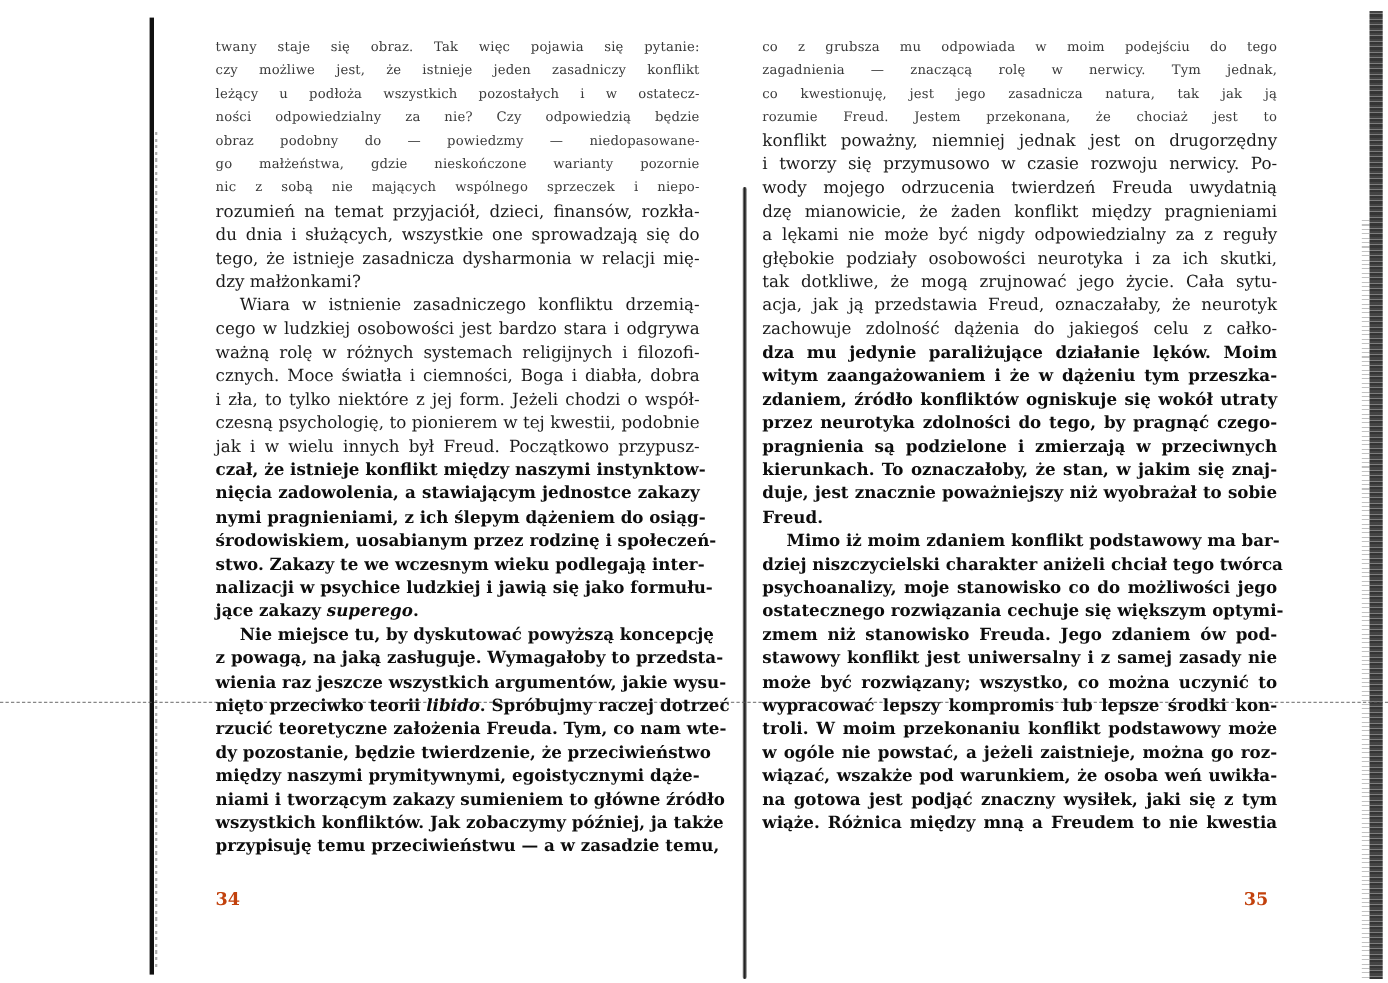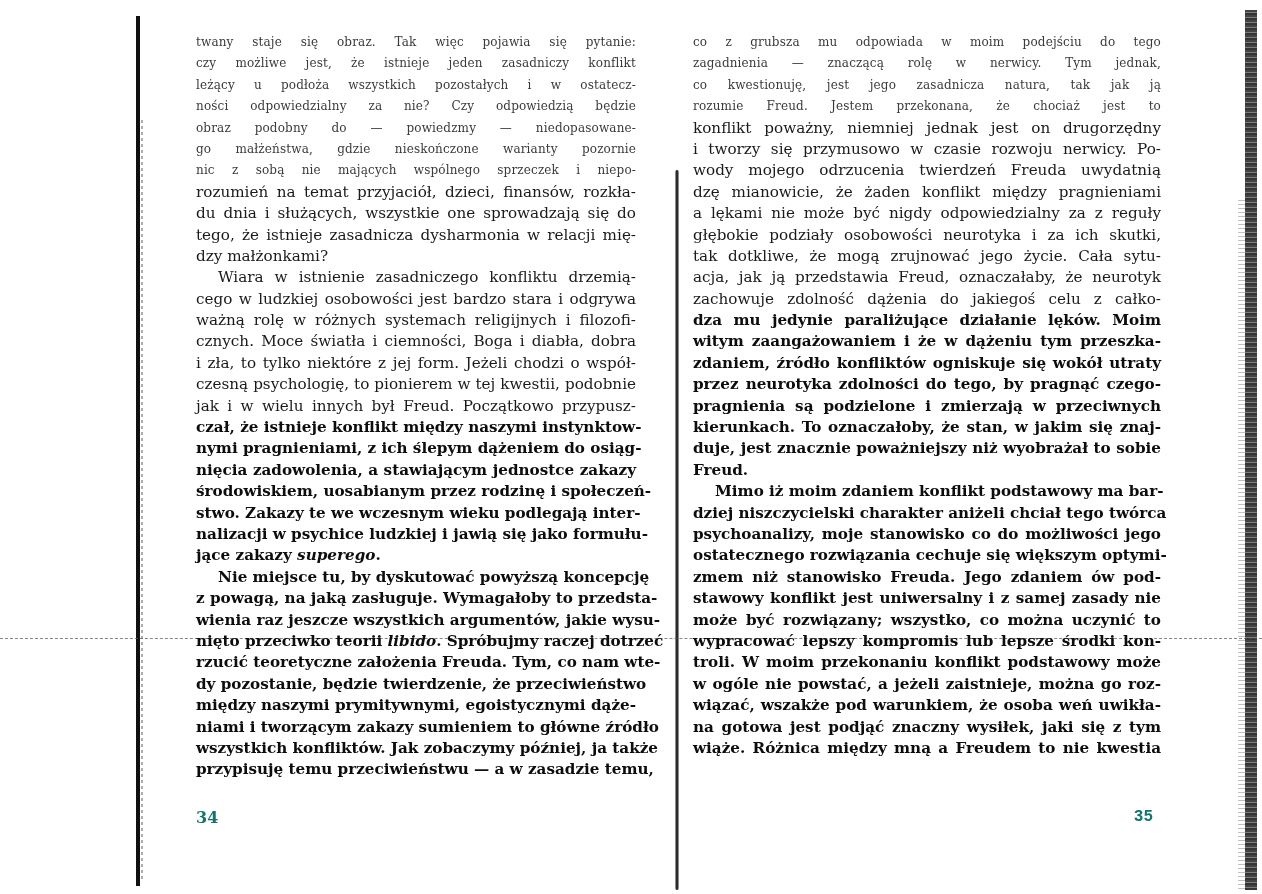--- a/index.html
+++ b/index.html
@@ -51,24 +51,24 @@
   }
   .line.last { text-align-last: left; }
   .line.indent { padding-left: 22px; }
   .line.light { color: #3a3a3a; font-size: 12px; letter-spacing: .15px; }
   .line.bold { color: #0d0d0d; font-weight: 600; }
   .line em { font-style: italic; }
 
   .page-number {
     position: absolute; top: 808px;
     font-family: "DejaVu Serif", "Liberation Serif", serif;
-    font-weight: bold; font-size: 16px; color: #0f766e;
+    font-weight: bold; font-size: 16px; color: #c2410c;
   }
   .page.left .page-number { left: 0; }
-  .page.right .page-number { right: 8px; font-family: Liberation Mono, monospace; }
+  .page.right .page-number { right: 8px; }
 </style>
 </head>
 <body>
 
 <div class="spread">
   <div class="left-edge"></div>
   <div class="left-edge-shadow"></div>
   <div class="gutter"></div>
   <div class="right-edge-fade"></div>
   <div class="right-edge"></div>
@@ -88,22 +88,22 @@
         <span class="line normal"><span>tego, że istnieje zasadnicza dysharmonia w relacji mię-</span></span>
         <span class="line normal last"><span>dzy małżonkami?</span></span>
         <span class="line normal indent"><span>Wiara w istnienie zasadniczego konfliktu drzemią-</span></span>
         <span class="line normal"><span>cego w ludzkiej osobowości jest bardzo stara i odgrywa</span></span>
         <span class="line normal"><span>ważną rolę w różnych systemach religijnych i filozofi-</span></span>
         <span class="line normal"><span>cznych. Moce światła i ciemności, Boga i diabła, dobra</span></span>
         <span class="line normal"><span>i zła, to tylko niektóre z jej form. Jeżeli chodzi o współ-</span></span>
         <span class="line normal"><span>czesną psychologię, to pionierem w tej kwestii, podobnie</span></span>
         <span class="line normal"><span>jak i w wielu innych był Freud. Początkowo przypusz-</span></span>
         <span class="line bold"><span>czał, że istnieje konflikt między naszymi instynktow-</span></span>
+        <span class="line bold"><span>nięcia zadowolenia, a stawiającym jednostce zakazy</span></span>
         <span class="line bold"><span>nymi pragnieniami, z ich ślepym dążeniem do osiąg-</span></span>
-        <span class="line bold"><span>nięcia zadowolenia, a stawiającym jednostce zakazy</span></span>
         <span class="line bold"><span>środowiskiem, uosabianym przez rodzinę i społeczeń-</span></span>
         <span class="line bold"><span>stwo. Zakazy te we wczesnym wieku podlegają inter-</span></span>
         <span class="line bold"><span>nalizacji w psychice ludzkiej i jawią się jako formułu-</span></span>
         <span class="line bold last"><span>jące zakazy </span><em>superego</em><span>.</span></span>
         <span class="line bold indent"><span>Nie miejsce tu, by dyskutować powyższą koncepcję</span></span>
         <span class="line bold"><span>z powagą, na jaką zasługuje. Wymagałoby to przedsta-</span></span>
         <span class="line bold"><span>wienia raz jeszcze wszystkich argumentów, jakie wysu-</span></span>
         <span class="line bold"><span>nięto przeciwko teorii </span><em>libido</em><span>. Spróbujmy raczej dotrzeć</span></span>
         <span class="line bold"><span>rzucić teoretyczne założenia Freuda. Tym, co nam wte-</span></span>
         <span class="line bold"><span>dy pozostanie, będzie twierdzenie, że przeciwieństwo</span></span>

